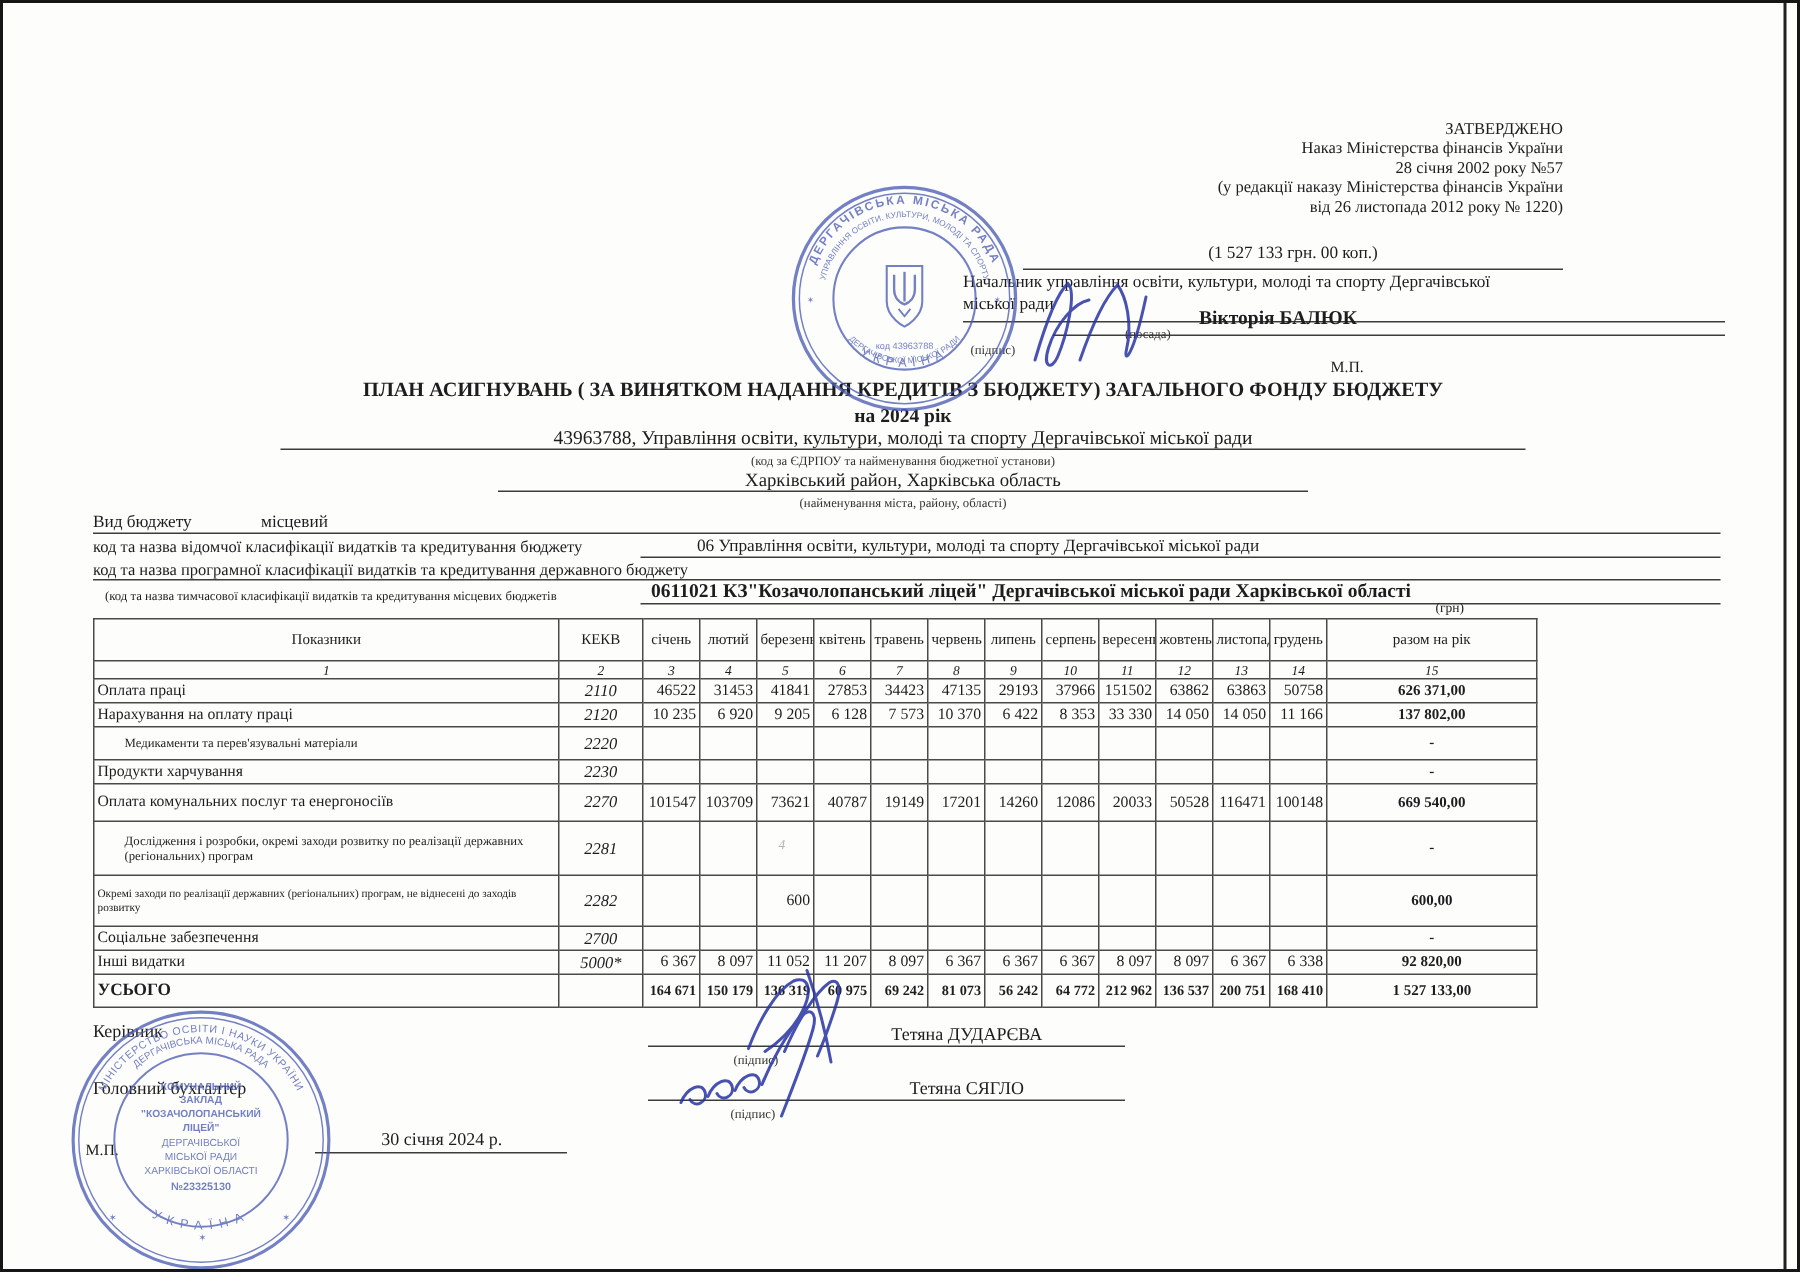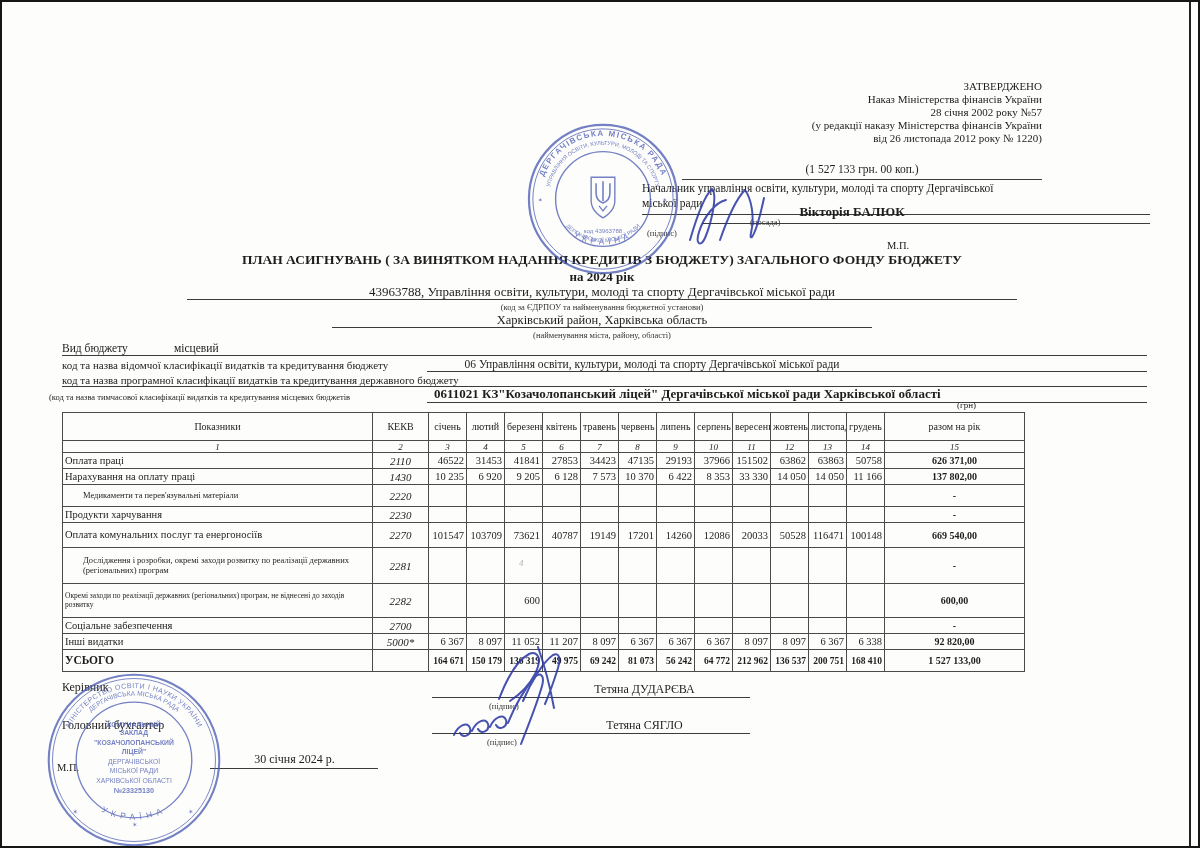--- a/index.html
+++ b/index.html
@@ -67,21 +67,21 @@
   <div class="abs" style="left:172px;top:340px;font-size:11.5px;">місцевий</div>
   <div class="u" style="left:60px;top:353px;width:1085px;"></div>
 
   <div class="abs" style="left:60px;top:357px;font-size:11px;">код та назва відомчої класифікації видатків та кредитування бюджету</div>
   <div class="abs ct" style="left:430px;top:356px;width:440px;font-size:11.5px;white-space:nowrap;">06  Управління освіти, культури, молоді та спорту Дергачівської  міської ради</div>
   <div class="u" style="left:425px;top:369px;width:720px;"></div>
 
   <div class="abs" style="left:60px;top:372px;font-size:11px;">код та назва програмної класифікації видатків  та кредитування державного  бюджету</div>
   <div class="u" style="left:60px;top:384px;width:1085px;"></div>
 
-  <div class="abs" style="left:47px;top:390px;font-size:8.5px;">(код та назва тимчасової класифікації видатків  та кредитування місцевих бюджетів</div>
+  <div class="abs" style="left:68px;top:390px;font-size:8.5px;">(код та назва тимчасової класифікації видатків  та кредитування місцевих бюджетів</div>
   <div class="abs b" style="left:432px;top:384px;font-size:13px;white-space:nowrap;">0611021 КЗ"Козачолопанський ліцей" Дергачівської міської ради Харківської області</div>
   <div class="u" style="left:425px;top:400px;width:720px;"></div>
   <div class="abs" style="left:955px;top:398px;font-size:9px;">(грн)</div>
 
   <div class="abs" style="left:60px;top:410px;">
     <table class="plan">
       <colgroup id="cols">
           <col style="width: 310px;">
           <col style="width: 56px;">
           <col style="width: 38px;">
@@ -145,21 +145,21 @@
             <td class="val">29193</td>
             <td class="val">37966</td>
             <td class="val">151502</td>
             <td class="val">63862</td>
             <td class="val">63863</td>
             <td class="val">50758</td>
             <td class="tot">626 371,00</td>
           </tr>
           <tr style="height: 16px;">
             <td class="lbl">Нарахування на оплату праці</td>
-            <td class="kekv">1430</td>
+            <td class="kekv">2120</td>
             <td class="val">10 235</td>
             <td class="val">6 920</td>
             <td class="val">9 205</td>
             <td class="val">6 128</td>
             <td class="val">7 573</td>
             <td class="val">10 370</td>
             <td class="val">6 422</td>
             <td class="val">8 353</td>
             <td class="val">33 330</td>
             <td class="val">14 050</td>
@@ -285,21 +285,21 @@
             <td class="val">6 367</td>
             <td class="val">6 338</td>
             <td class="tot">92 820,00</td>
           </tr>
           <tr class="trow" style="height: 22px;">
             <td class="lbl">УСЬОГО</td>
             <td class="kekv"></td>
             <td class="val">164 671</td>
             <td class="val">150 179</td>
             <td class="val">136 319</td>
-            <td class="val">49 975</td>
+            <td class="val">60 975</td>
             <td class="val">69 242</td>
             <td class="val">81 073</td>
             <td class="val">56 242</td>
             <td class="val">64 772</td>
             <td class="val">212 962</td>
             <td class="val">136 537</td>
             <td class="val">200 751</td>
             <td class="val">168 410</td>
             <td class="tot">1 527 133,00</td>
           </tr>

